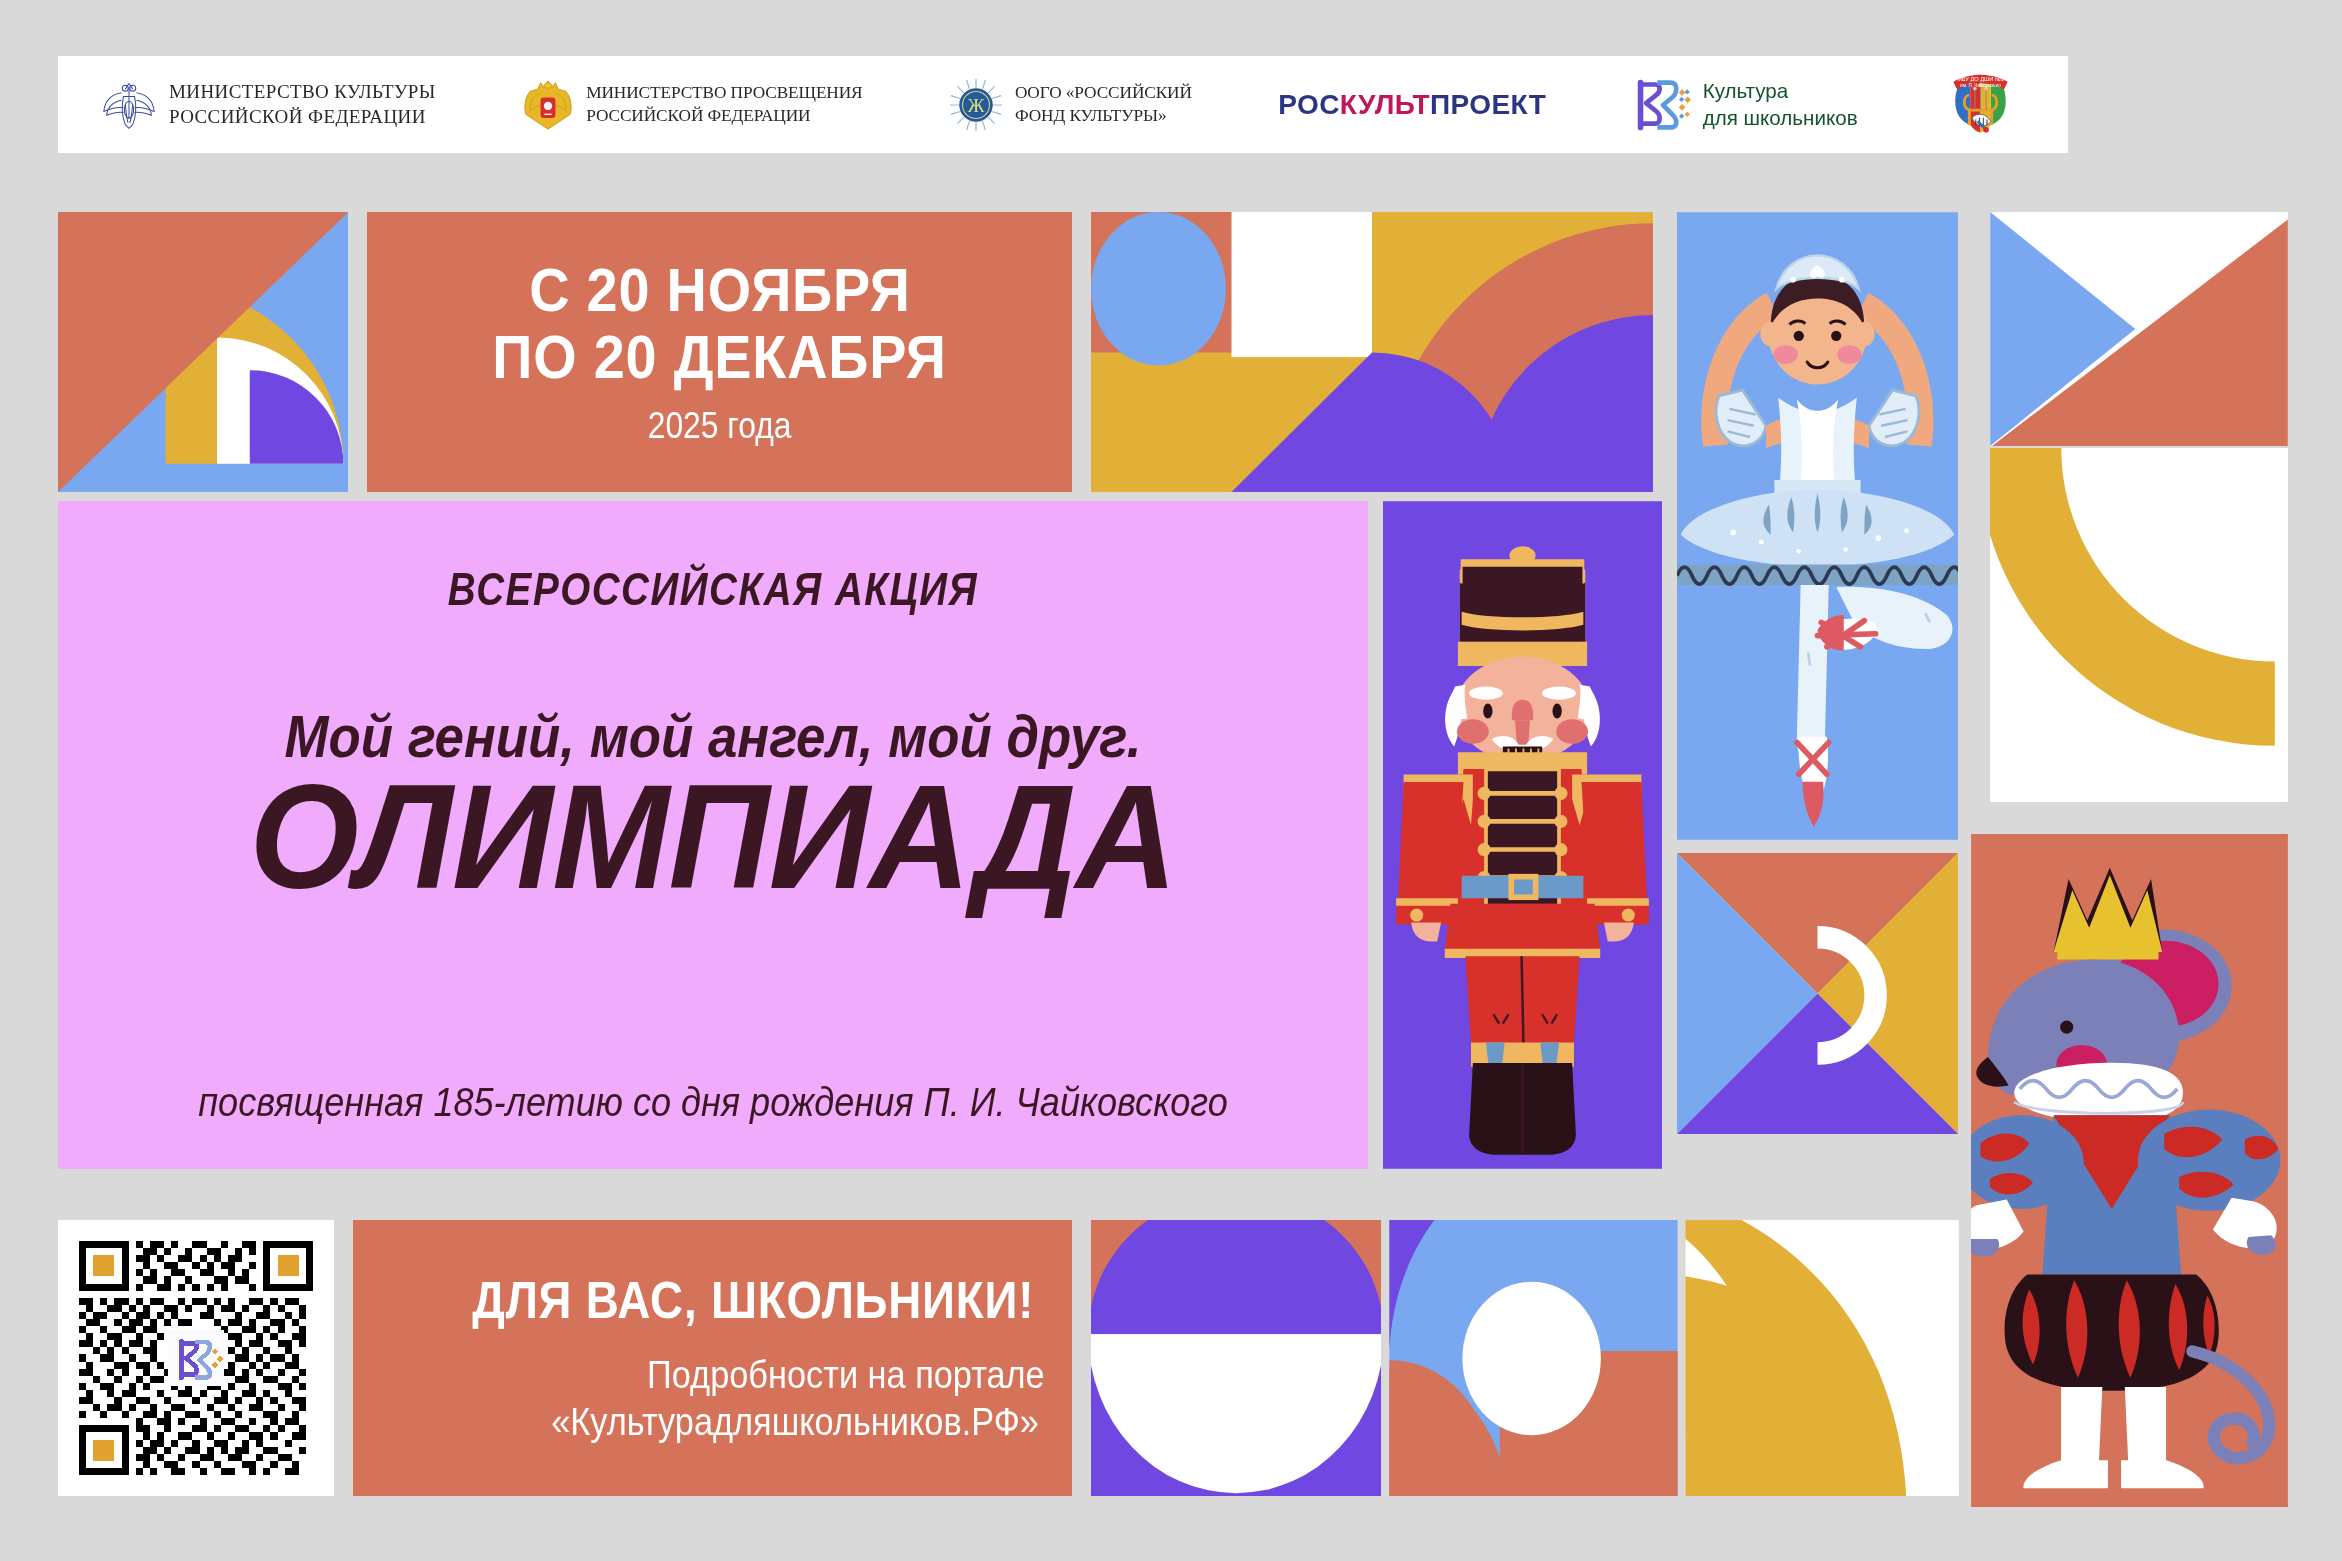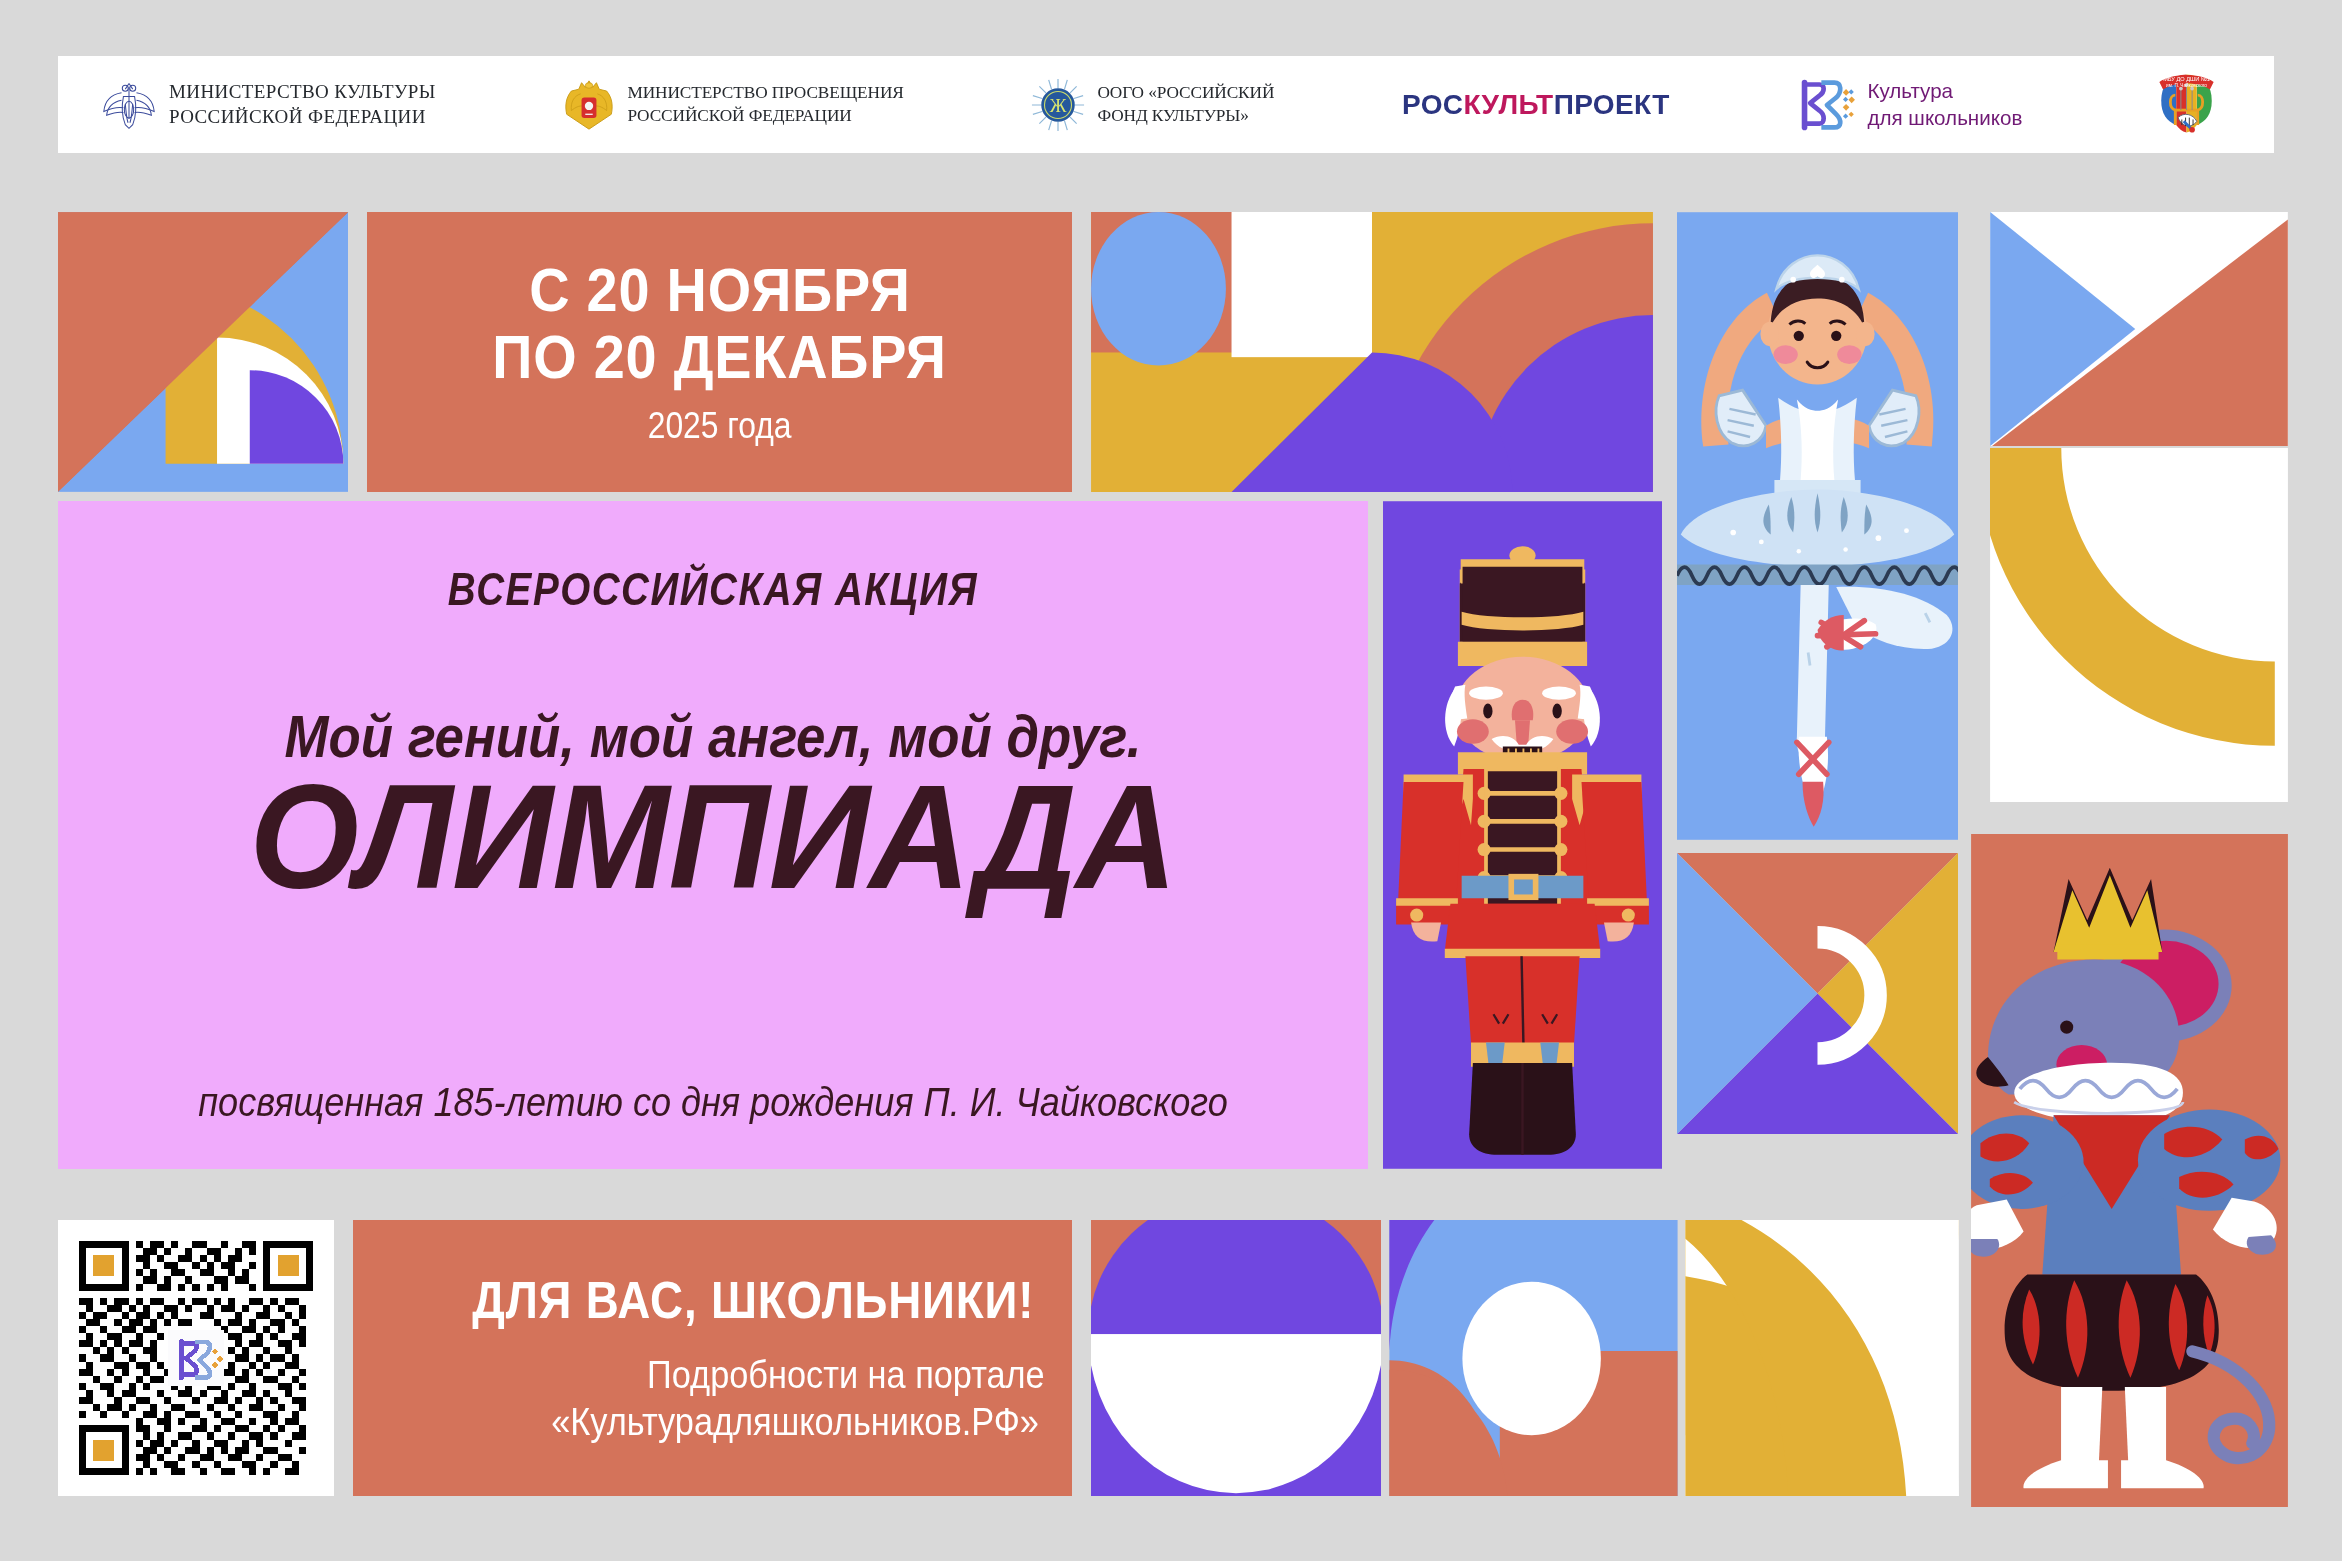--- a/index.html
+++ b/index.html
@@ -6,36 +6,36 @@
   body{
     width:2342px;height:1562px;
     background:#d9d9d9;
     font-family:"Liberation Sans", sans-serif;
     overflow:hidden;
   }
   .poster{position:relative;width:2342px;height:1562px;}
 
   
   .logobar{
-    position:absolute;left:58px;top:56px;width:2216px;height:97px;
+    position:absolute;left:58px;top:56px;width:2010px;height:97px;
     background:#ffffff;
     display:flex;align-items:center;
   }
   .logo-item{display:flex;align-items:center;gap:12px;}
   .logo-sep{flex:1 1 auto;}
   .logo-mark{flex:none;display:block;}
   .logo-txt{
     font-family:"Liberation Serif", serif;
     font-size:19px;line-height:1.28;letter-spacing:0.4px;
     color:#25292e;white-space:pre-line;
   }
   .logo-txt.sans{font-family:Liberation Serif, serif;font-size:17.3px;letter-spacing:-0.1px;}
   .rkp{font-family:"Liberation Sans", sans-serif;font-weight:bold;font-size:28px;letter-spacing:0.4px;color:#2b3580;}
   .rkp .r{color:#be185d;}
-  .kds-txt{font-family:"Liberation Sans", sans-serif;font-size:20.6px;line-height:1.28;color:#701a75;white-space:pre-line;}
+  .kds-txt{font-family:"Liberation Sans", sans-serif;font-size:20.6px;line-height:1.28;color:#14532d;white-space:pre-line;}
 
   
   .tile{position:absolute;overflow:hidden;}
 
   
   .date-panel{
     position:absolute;background:#d4735a;
     display:flex;flex-direction:column;align-items:center;justify-content:center;
   }
   .date-line{

